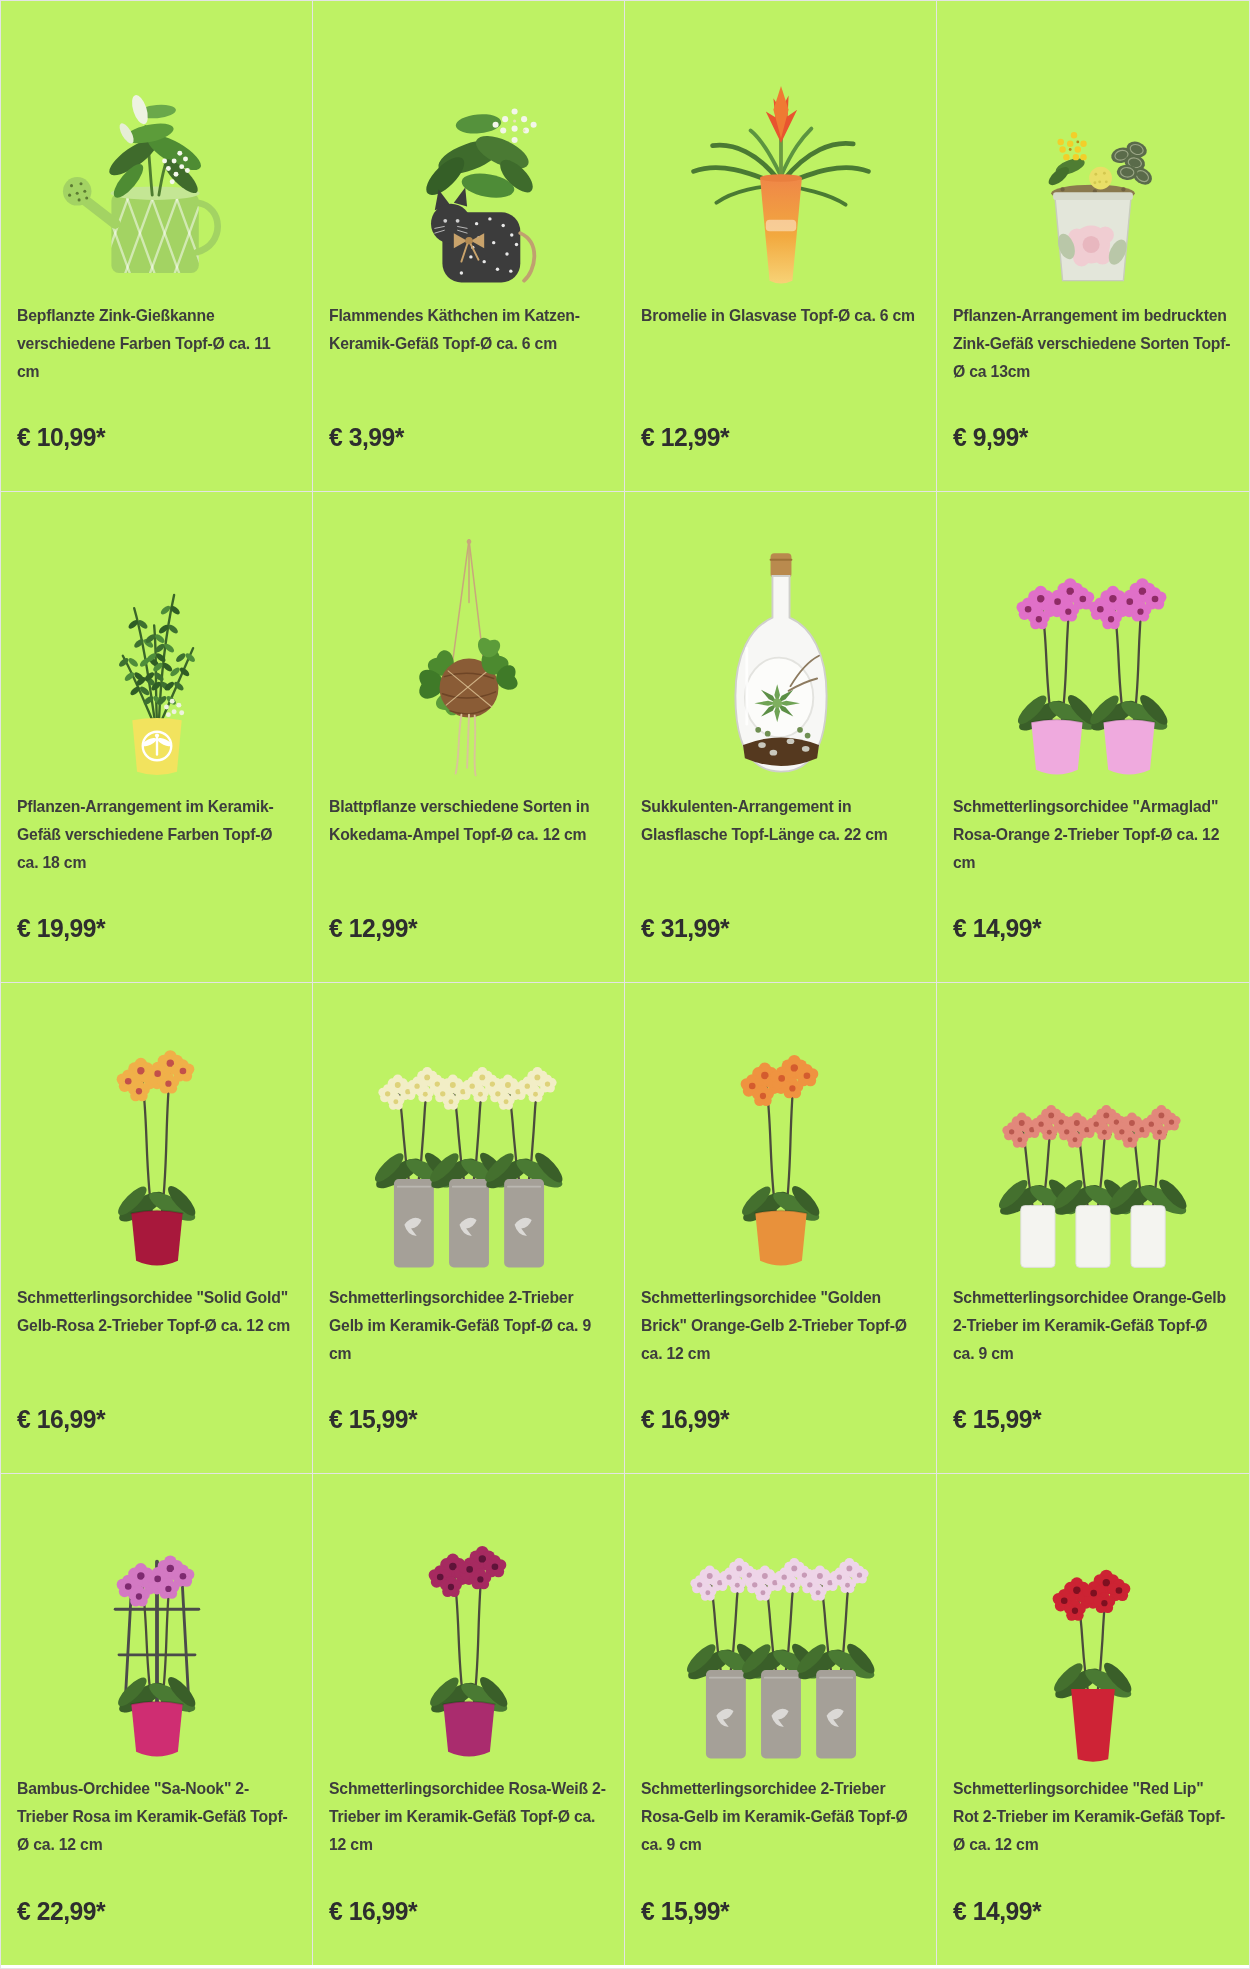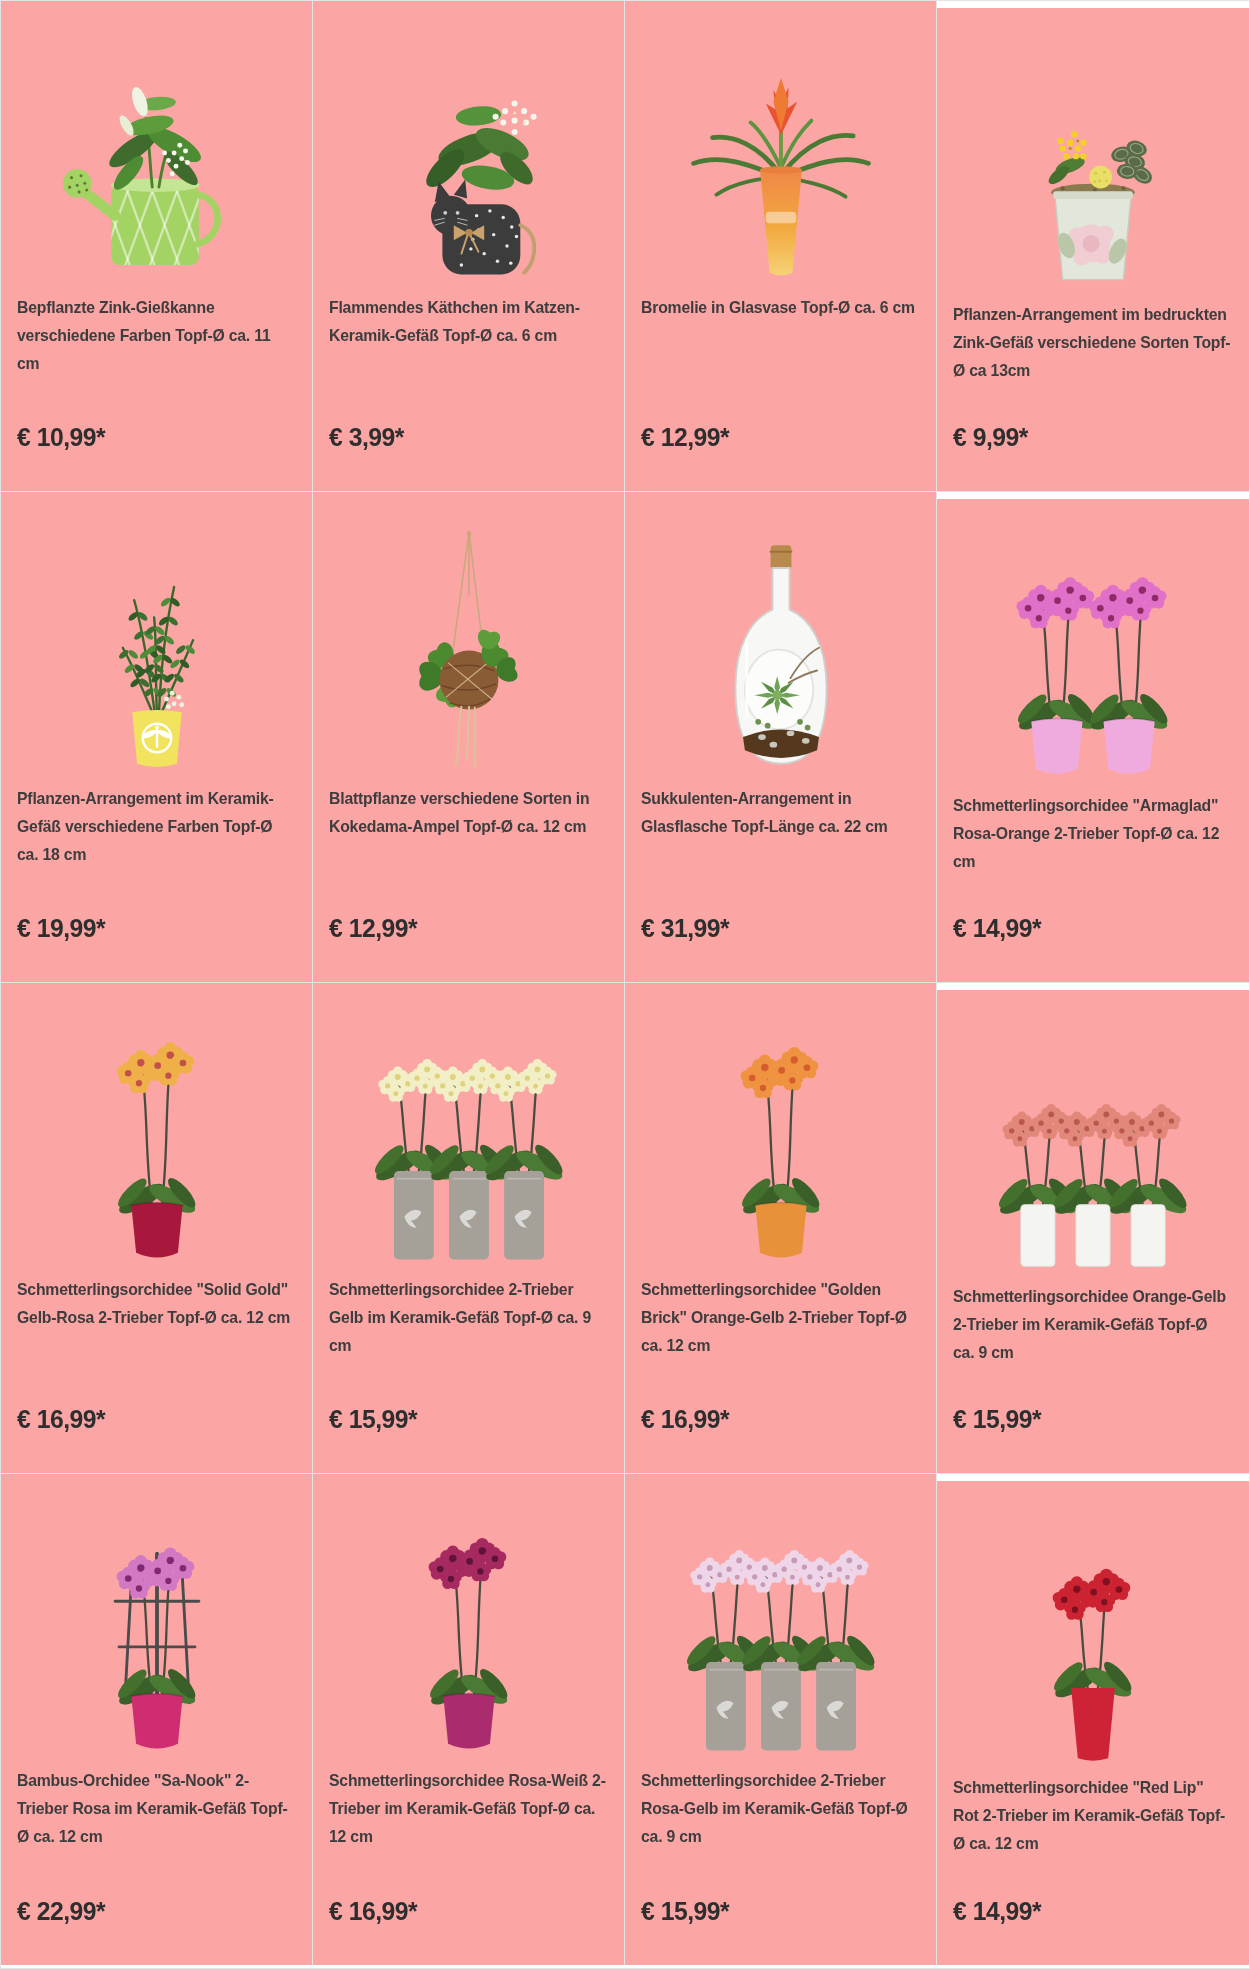--- a/index.html
+++ b/index.html
@@ -3,25 +3,25 @@
 <meta charset="utf-8">
 <style>
   html,body{margin:0;padding:0;background:#fff;}
   body{font-family:"Liberation Sans","DejaVu Sans",sans-serif;width:1250px;}
   .grid{
     width:1250px;height:1969px;box-sizing:border-box;
     display:grid;grid-template-columns:repeat(4,1fr);grid-auto-rows:491px;
     border:1px solid #e4e4e4;background:#fff;
   }
   .card{
-    position:relative;box-sizing:border-box;background:#fca5a5;
+    position:relative;box-sizing:border-box;background:#bef264;
     border-right:1px solid #e4e4e4;border-bottom:1px solid #e4e4e4;
-    padding:8px 16px;cursor:pointer;overflow:hidden;
+    padding:16px 16px;cursor:pointer;overflow:hidden;
   }
-  .card:nth-child(4n){border-right:none;margin-top:7px;}
+  .card:nth-child(4n){border-right:none;}
   .card:nth-child(n+13){border-bottom:none;}
   .photo{
     height:278px;display:flex;align-items:flex-end;justify-content:center;
     padding-top:8px;box-sizing:border-box;
   }
   .photo svg{display:block;}
   .title{
     font-size:16.5px;font-weight:700;color:#3d3d3d;line-height:28px;
     letter-spacing:-0.2px;margin-top:6px;
     width:292px;transform:scaleX(.955);transform-origin:left top;

